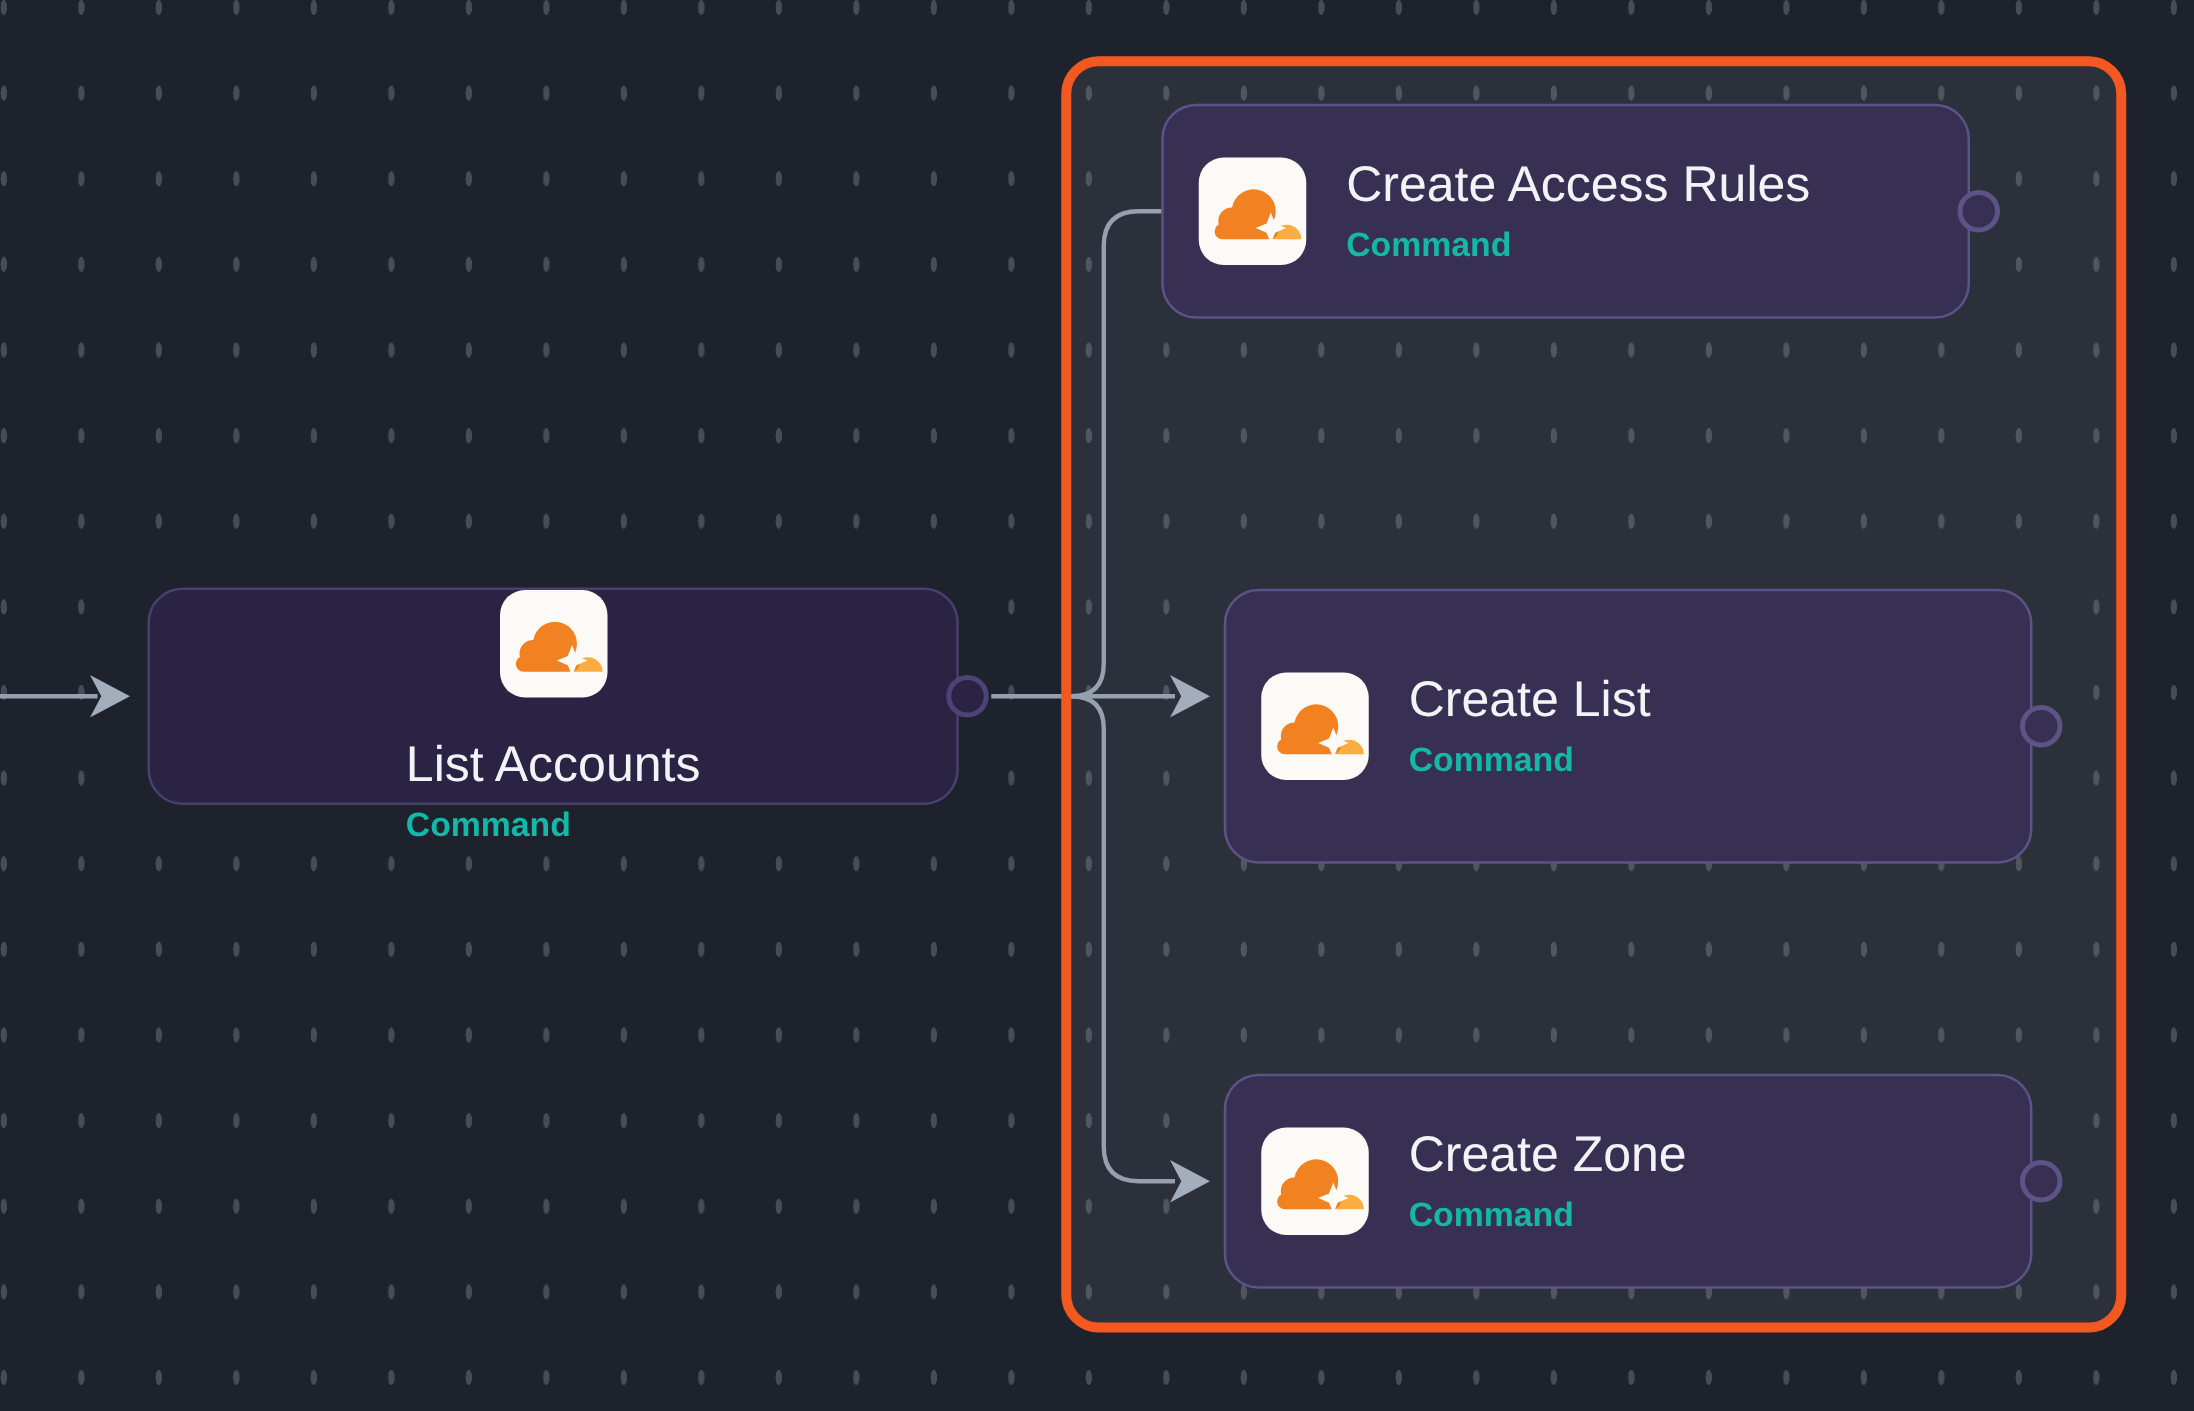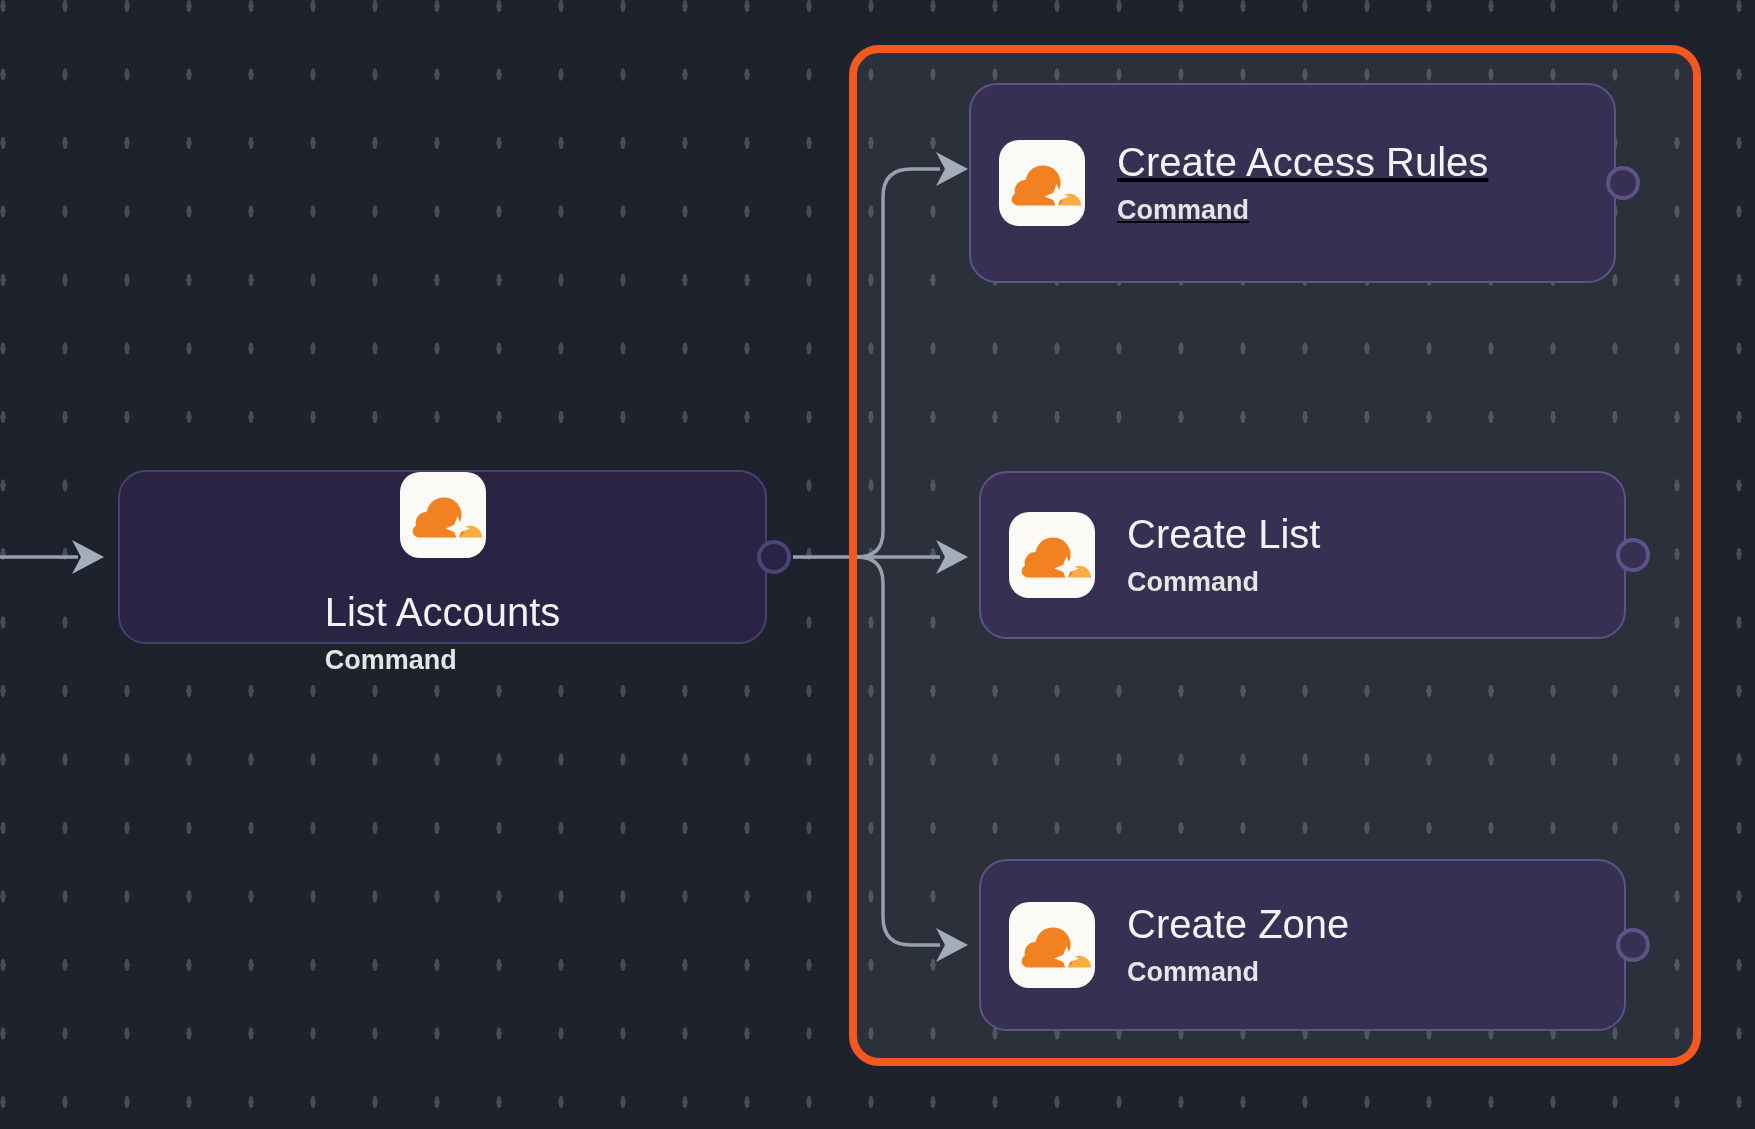--- a/index.html
+++ b/index.html
@@ -68,22 +68,22 @@
   }
   .node.unselected {
     background: #2a2343;
     border: 2.5px solid #48406f;
   }
   .node.selected {
     background: #373052;
     border: 2.5px solid #5c5387;
   }
   #node-list-accounts       { left: 118px; top: 470px; width: 649px; height: 174px; flex-direction: column; }
-  #node-create-access-rules { left: 969px; top:  83px; width: 647px; height: 200px; text-decoration: underline; }
-  #node-create-list         { left: 979px; top: 471px; width: 647px; height: 168px; }
+  #node-create-access-rules { left: 929px; top:  83px; width: 647px; height: 172px; }
+  #node-create-list         { left: 979px; top: 471px; width: 647px; height: 220px; }
   #node-create-zone         { left: 979px; top: 859px; width: 647px; height: 172px; }
 
   .node-icon {
     width: 86px; height: 86px;
     border-radius: 20px;
     background: #fcfaf7;
     flex-shrink: 0;
     display: flex;
     align-items: center;
     justify-content: center;
@@ -98,21 +98,21 @@
     min-width: 0;
   }
   .node-title {
     color: #f2f3f6;
     font-size: 40px;
     font-weight: 500;
     line-height: 1.12;
     white-space: nowrap;
   }
   .node-subtitle {
-    color: #e5e5e5;
+    color: #14b8a6;
     font-size: 27px;
     font-weight: 700;
     line-height: 1.1;
     white-space: nowrap;
   }
 
   .port {
     position: absolute;
     right: -26px;
     top: 50%;

